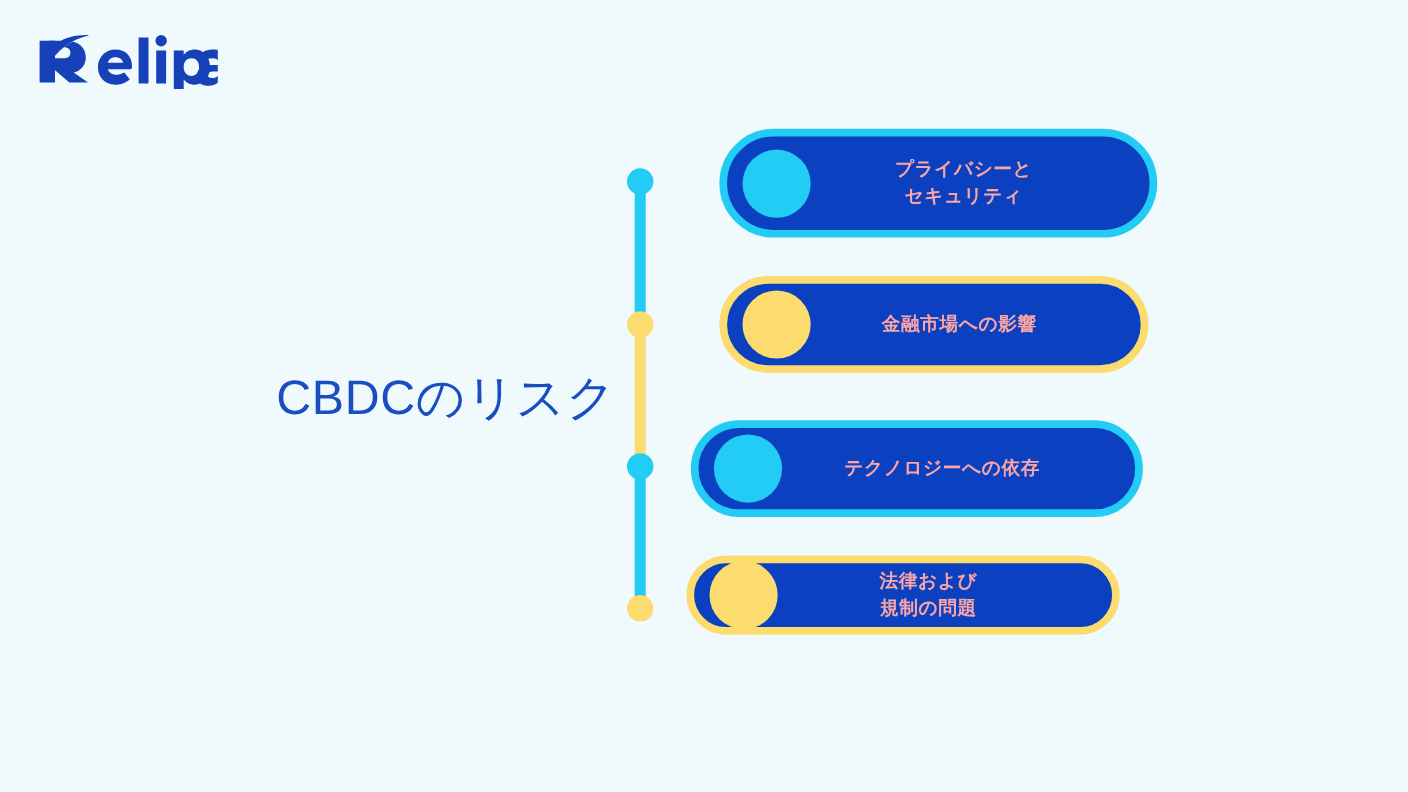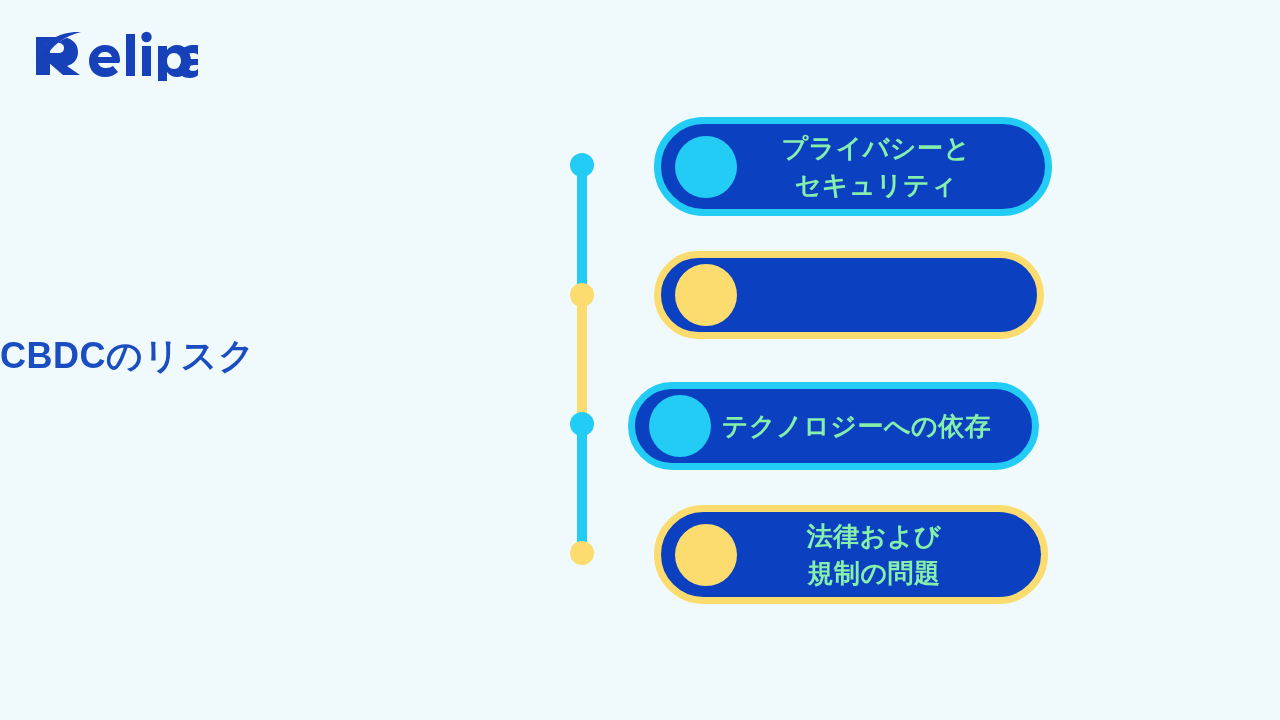--- a/index.html
+++ b/index.html
@@ -26,23 +26,23 @@
     align-items: center;
   }
   .logo svg { display: block; }
 
   
   .slide-title {
     position: absolute;
     left: 0px;
     top: 332px;
     width: 560px;
-    text-align: left;
-    font-size: 36px;
-    font-weight: bold;
+    text-align: right;
+    font-size: 44px;
+    font-weight: normal;
     letter-spacing: 0.5px;
     color: #1a4ec0;
     white-space: nowrap;
   }
 
   
   .timeline {
     position: absolute;
     left: 570px;
     top: 150px;
@@ -89,33 +89,33 @@
     width: 62px;
     height: 62px;
     border-radius: 50%;
   }
   .card.accent-cyan   .card-bullet { background: #22ccf5; }
   .card.accent-yellow .card-bullet { background: #fcdc6e; }
 
   .card-label {
     flex: 1 1 auto;
     text-align: center;
-    color: #86efac;
-    font-size: 26px;
+    color: #fca5a5;
+    font-size: 17px;
     font-weight: bold;
     line-height: 1.42;
     letter-spacing: 0.5px;
     white-space: pre-line;
     padding-right: 4px;
   }
 
   .card.c1 { left: 654px; top: 117px; width: 398px; height: 99px; }
   .card.c2 { left: 654px; top: 251px; width: 390px; height: 88px; }
   .card.c3 { left: 628px; top: 382px; width: 411px; height: 88px; }
-  .card.c4 { left: 654px; top: 505px; width: 394px; height: 99px; }
+  .card.c4 { left: 624px; top: 505px; width: 394px; height: 72px; }
 </style>
 </head>
 <body>
 
 <div class="logo">
   <svg width="164" height="50" viewBox="0 0 164 50">
     <g fill="#1641b8">
 
       <path d="M2 6 h14 v38 H2 z"></path>
       <path d="M10 6 h16 c11 0 18 6 18 15 0 7 -4 12 -11 14 l13 9 H29 L14 31 v-9 h10 c4 0 6 -2 6 -5 0 -3 -2 -5 -6 -5 H10 z"></path>
@@ -149,20 +149,21 @@
 </div>
 
 <div class="card c1 accent-cyan">
   <div class="card-bullet"></div>
   <div class="card-label">プライバシーと
 セキュリティ</div>
 </div>
 
 <div class="card c2 accent-yellow">
   <div class="card-bullet"></div>
+  <div class="card-label">金融市場への影響</div>
 </div>
 
 <div class="card c3 accent-cyan">
   <div class="card-bullet"></div>
   <div class="card-label">テクノロジーへの依存</div>
 </div>
 
 <div class="card c4 accent-yellow">
   <div class="card-bullet"></div>
   <div class="card-label">法律および

